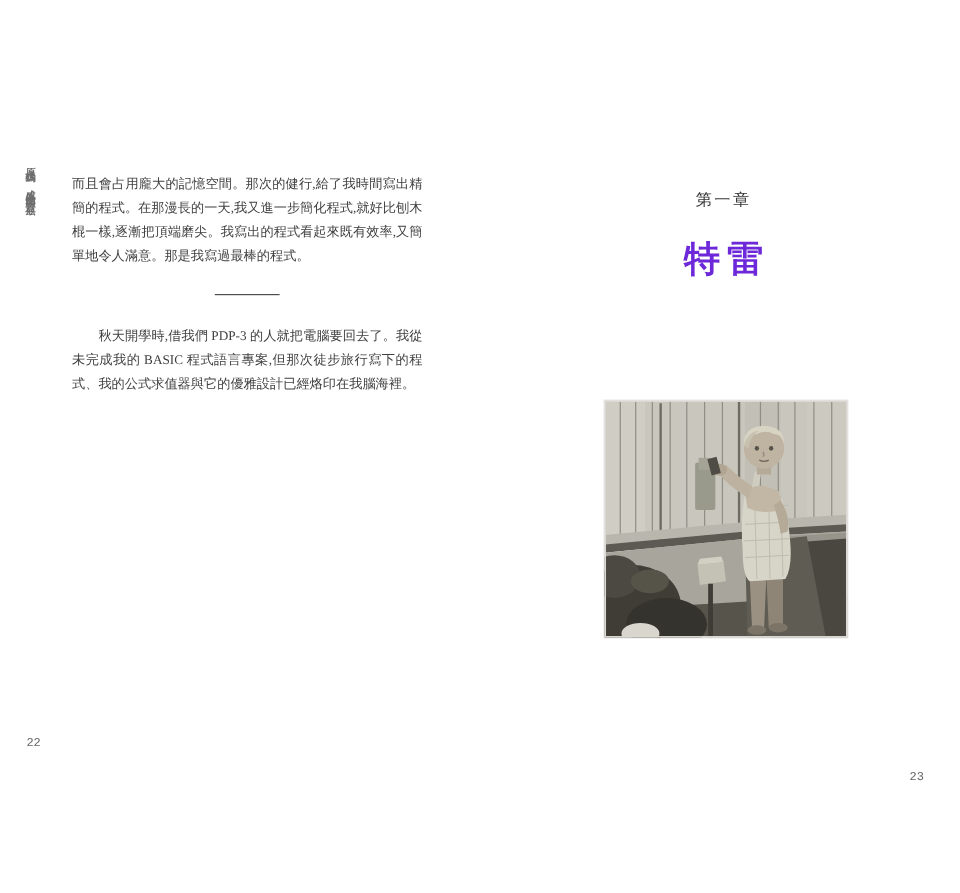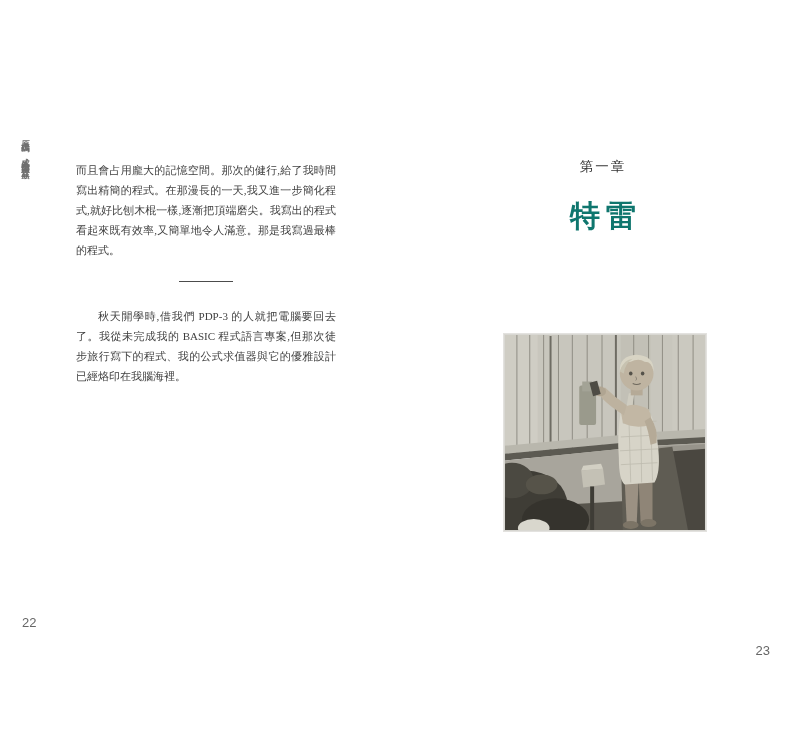--- a/index.html
+++ b/index.html
@@ -34,36 +34,36 @@
     left: 60px;
     top: 144px;
     width: 292px;
     font-size: 11px;
     line-height: 20px;
     text-align: justify;
     text-justify: inter-ideograph;
     color: #3f3f3f;
   }
   .left-text p {
-    margin: 16px;
+    margin: 0;
   }
   .left-text p.indent {
     text-indent: 2em;
   }
   .section-divider {
     width: 54px;
     height: 0;
     border-top: 1.5px solid #4c4c4c;
     margin: 21px auto 24px auto;
   }
   .page-number {
     position: absolute;
-    font-size: 13px;
+    font-size: 10px;
     color: #666666;
-    font-family: Liberation Sans, sans-serif;
+    font-family: Liberation Mono, monospace;
   }
   .page-number.left { left: 22px;  top: 615px; }
   .page-number.right { right: 30px; top: 643px; }
 
   
   .chapter-label {
     position: absolute;
     left: 453px;
     top: 158px;
     width: 300px;
@@ -74,21 +74,21 @@
     letter-spacing: 2px;
   }
   .chapter-title {
     position: absolute;
     left: 453px;
     top: 196px;
     width: 300px;
     text-align: center;
     font-size: 30px;
     font-weight: bold;
-    color: #0f766e;
+    color: #6d28d9;
     letter-spacing: 6px;
     text-indent: 6px; 
   }
   .chapter-subtitle {
     position: absolute;
     left: 453px;
     top: 254px;
     width: 300px;
     text-align: center;
     font-size: 11.5px;

